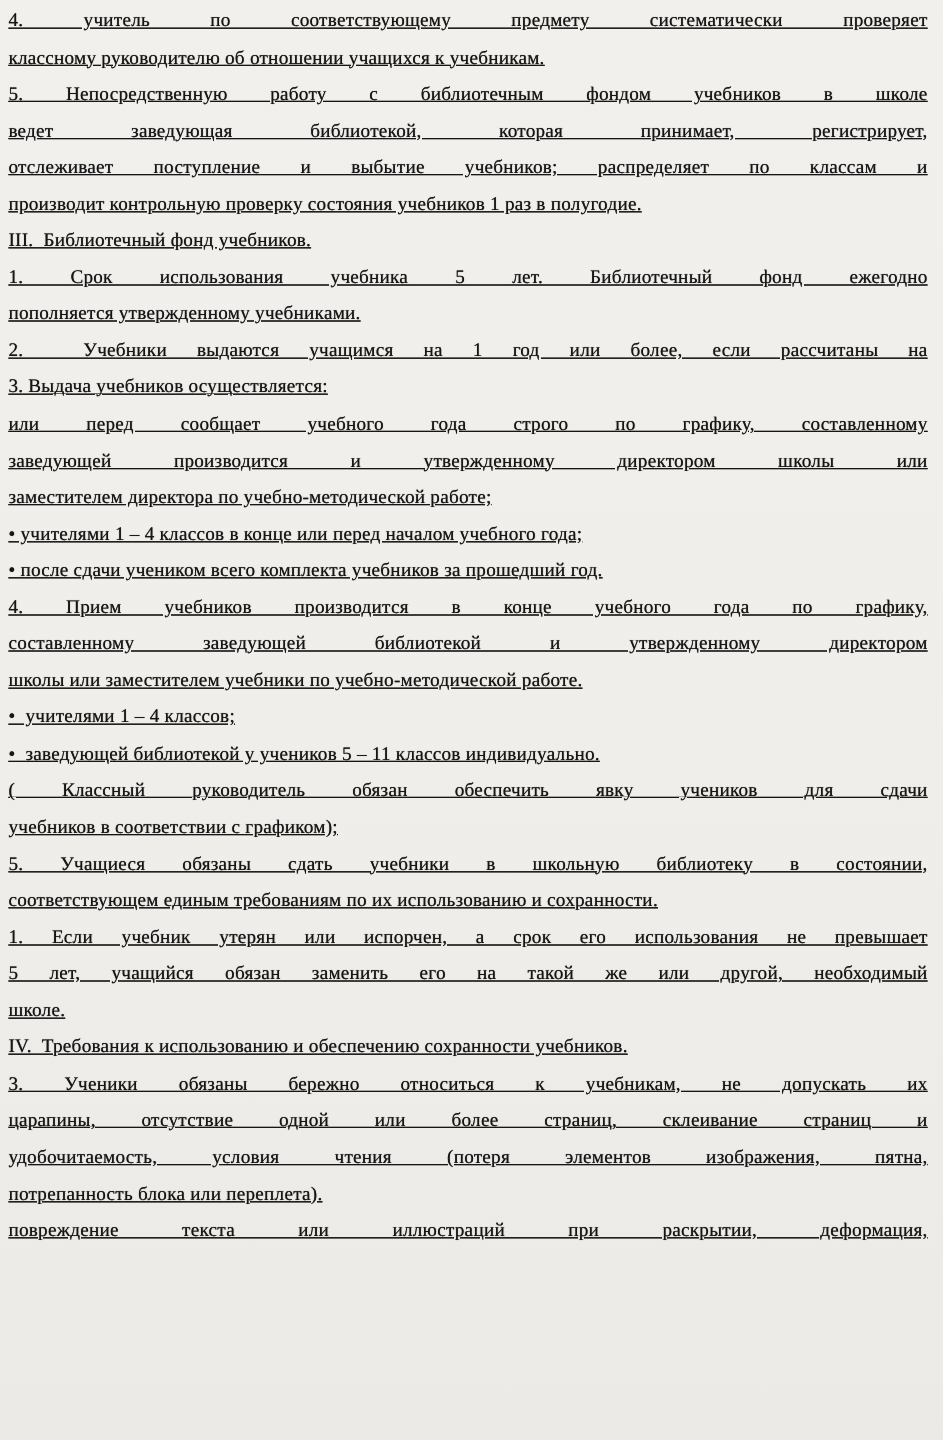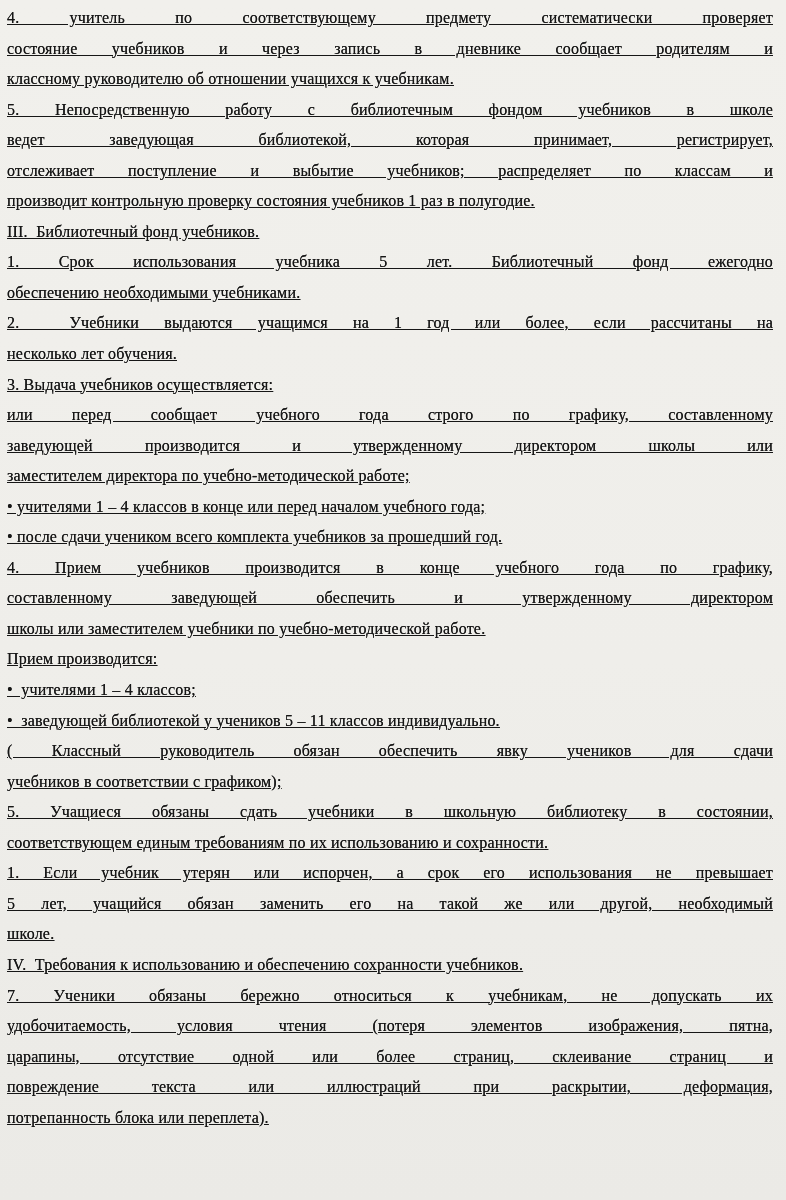--- a/index.html
+++ b/index.html
@@ -36,50 +36,47 @@
     text-align: justify;
     text-align-last: justify;
   }
 </style>
 </head>
 <body>
 
 <div class="page">
   <div class="text-block">
       <div class="line just">4. учитель по соответствующему предмету систематически проверяет</div>
-      <div class="line just">состояние учебников и через запись в дневнике сообщает родителям и</div>
       <div class="line">классному руководителю об отношении учащихся к учебникам.</div>
       <div class="line just">5. Непосредственную работу с библиотечным фондом учебников в школе</div>
       <div class="line just">ведет заведующая библиотекой, которая принимает, регистрирует,</div>
       <div class="line just">отслеживает поступление и выбытие учебников; распределяет по классам и</div>
       <div class="line">производит контрольную проверку состояния учебников 1 раз в полугодие.</div>
       <div class="line">III.&nbsp; Библиотечный фонд учебников.</div>
       <div class="line just">1. Срок использования учебника 5 лет. Библиотечный фонд ежегодно</div>
-      <div class="line">обеспечению необходимыми учебниками.</div>
+      <div class="line">пополняется утвержденному учебниками.</div>
       <div class="line just">2.&nbsp; Учебники выдаются учащимся на 1 год или более, если рассчитаны на</div>
-      <div class="line">несколько лет обучения.</div>
       <div class="line">3. Выдача учебников осуществляется:</div>
       <div class="line just">или перед сообщает учебного года строго по графику, составленному</div>
       <div class="line just">заведующей производится и утвержденному директором школы или</div>
       <div class="line">заместителем директора по учебно-методической работе;</div>
       <div class="line">• учителями 1 – 4 классов в конце или перед началом учебного года;</div>
       <div class="line">• после сдачи учеником всего комплекта учебников за прошедший год.</div>
       <div class="line just">4. Прием учебников производится в конце учебного года по графику,</div>
-      <div class="line just">составленному заведующей обеспечить и утвержденному директором</div>
+      <div class="line just">составленному заведующей библиотекой и утвержденному директором</div>
       <div class="line">школы или заместителем учебники по учебно-методической работе.</div>
-      <div class="line">Прием производится:</div>
       <div class="line">•&nbsp; учителями 1 – 4 классов;</div>
       <div class="line">•&nbsp; заведующей библиотекой у учеников 5 – 11 классов индивидуально.</div>
       <div class="line just">( Классный руководитель обязан обеспечить явку учеников для сдачи</div>
       <div class="line">учебников в соответствии с графиком);</div>
       <div class="line just">5. Учащиеся обязаны сдать учебники в школьную библиотеку в состоянии,</div>
       <div class="line">соответствующем единым требованиям по их использованию и сохранности.</div>
       <div class="line just">1. Если учебник утерян или испорчен, а срок его использования не превышает</div>
       <div class="line just">5 лет, учащийся обязан заменить его на такой же или другой, необходимый</div>
       <div class="line">школе.</div>
       <div class="line">IV.&nbsp; Требования к использованию и обеспечению сохранности учебников.</div>
-      <div class="line just">7. Ученики обязаны бережно относиться к учебникам, не допускать их</div>
+      <div class="line just">3. Ученики обязаны бережно относиться к учебникам, не допускать их</div>
+      <div class="line just">царапины, отсутствие одной или более страниц, склеивание страниц и</div>
       <div class="line just">удобочитаемость, условия чтения (потеря элементов изображения, пятна,</div>
-      <div class="line just">царапины, отсутствие одной или более страниц, склеивание страниц и</div>
+      <div class="line">потрепанность блока или переплета).</div>
       <div class="line just">повреждение текста или иллюстраций при раскрытии, деформация,</div>
-      <div class="line">потрепанность блока или переплета).</div>
     </div>
 </div>
 
 </body></html>

